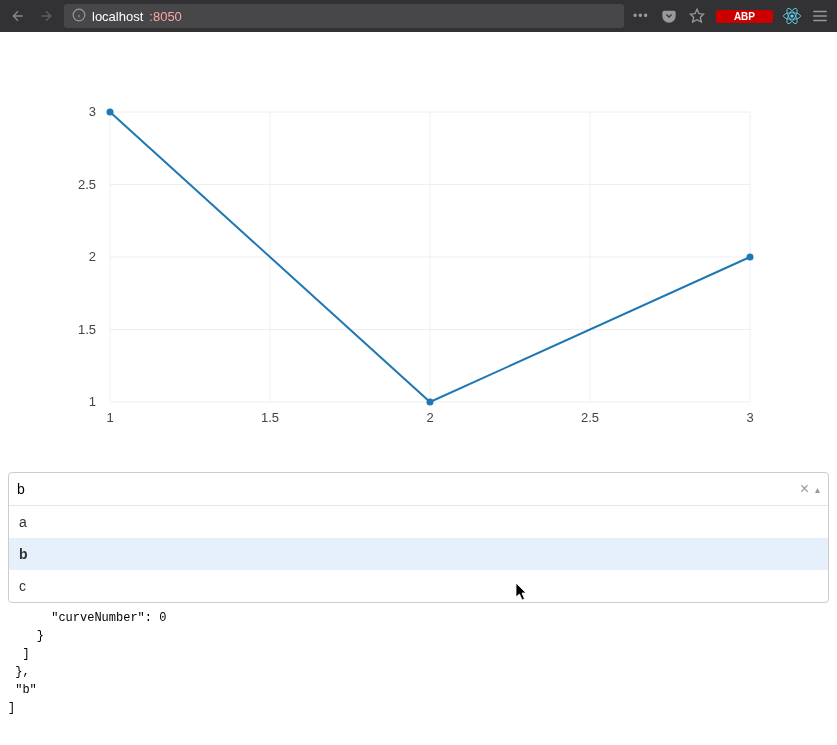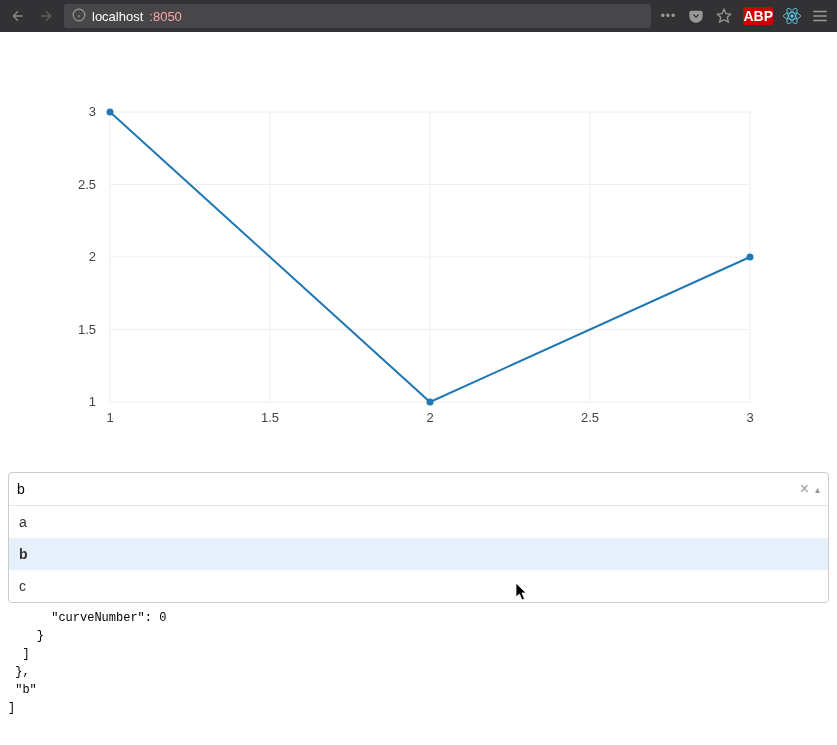--- a/index.html
+++ b/index.html
@@ -7,21 +7,21 @@
     
     .browser-chrome { background: #323234; height: 32px; display: flex; align-items: center; padding: 0 8px; gap: 8px; }
     .nav-btn { width: 20px; height: 20px; display: flex; align-items: center; justify-content: center; color: #888; }
     .nav-btn svg { width: 16px; height: 16px; }
     .url-bar { flex: 1; background: #474749; border-radius: 3px; height: 24px; display: flex; align-items: center; padding: 0 8px; gap: 6px; color: #ccc; font-size: 13px; }
     .url-bar .info-icon { color: #999; }
     .url-host { color: #fff; font-weight: 500; }
     .url-port { color: #fca5a5; }
     .toolbar-right { display: flex; align-items: center; gap: 10px; color: #999; }
     .toolbar-icon { width: 18px; height: 18px; display: flex; align-items: center; justify-content: center; }
-    .abp-badge { background: #c00; color: #fff; font-size: 14px; font-weight: bold; padding: 1px 0; border-radius: 2px; }
+    .abp-badge { background: #c00; color: #fff; font-size: 10px; font-weight: bold; padding: 1px 18px; border-radius: 2px; }
     .react-icon { color: #61dafb; }
     .menu-icon svg { width: 18px; height: 18px; }
     
     .content { background: #fff; }
     
     .chart-container { padding: 50px 40px 30px 60px; position: relative; }
     .chart-svg { display: block; }
     .grid-line { stroke: #eee; stroke-width: 1; }
     .data-line { stroke: #1f77b4; stroke-width: 2; fill: none; }
     .data-point { fill: #1f77b4; }

